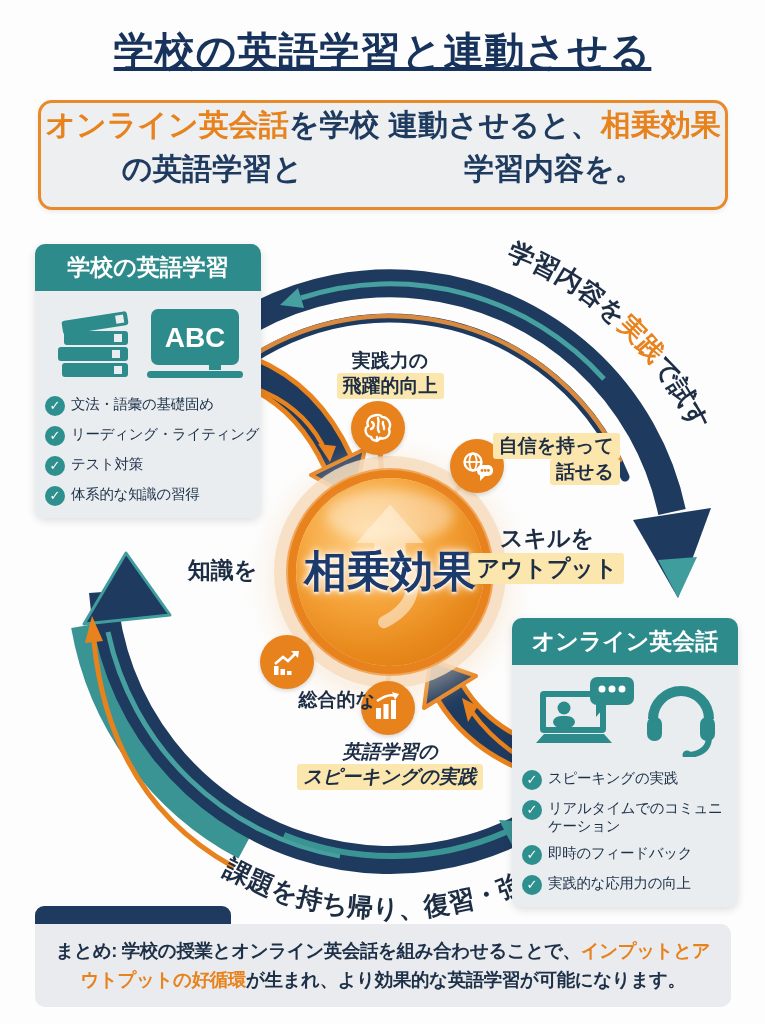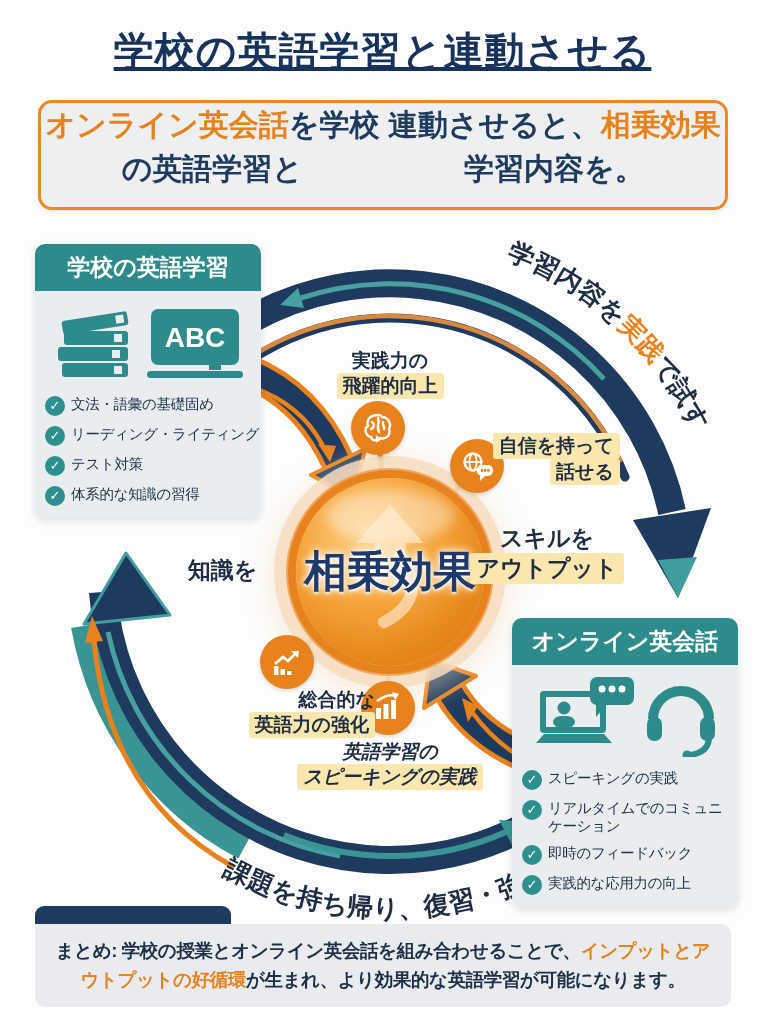--- a/index.html
+++ b/index.html
@@ -195,21 +195,20 @@
   </div>
   <div class="sat-label side-label" style="left:140px; top:556px; width:165px;">
     <span>知識を</span><br>
   </div>
   <div class="sat-label side-label" style="left:462px; top:524px; width:170px;">
     <span>スキルを</span><br>
     <span class="hl">アウトプット</span>
   </div>
   <div class="sat-label" style="left:200px; top:688px; width:175px;text-align:right;">
     <span>総合的な</span><br>
-    <span class="hl">英語力の強化</span>
   </div>
   <div class="sat-label" style="left:280px; top:740px; width:220px;font-style:italic;">
     <span>英語学習の</span><br>
     <span class="hl">スピーキングの実践</span>
   </div>
 
   <div class="card school-card" style="left:35px; top:244px; width:226px;">
     <div class="card-header">学校の英語学習</div>
     <div class="card-icons">
       <svg width="86" height="80" viewBox="0 0 86 80" fill="#2e8b8b">

